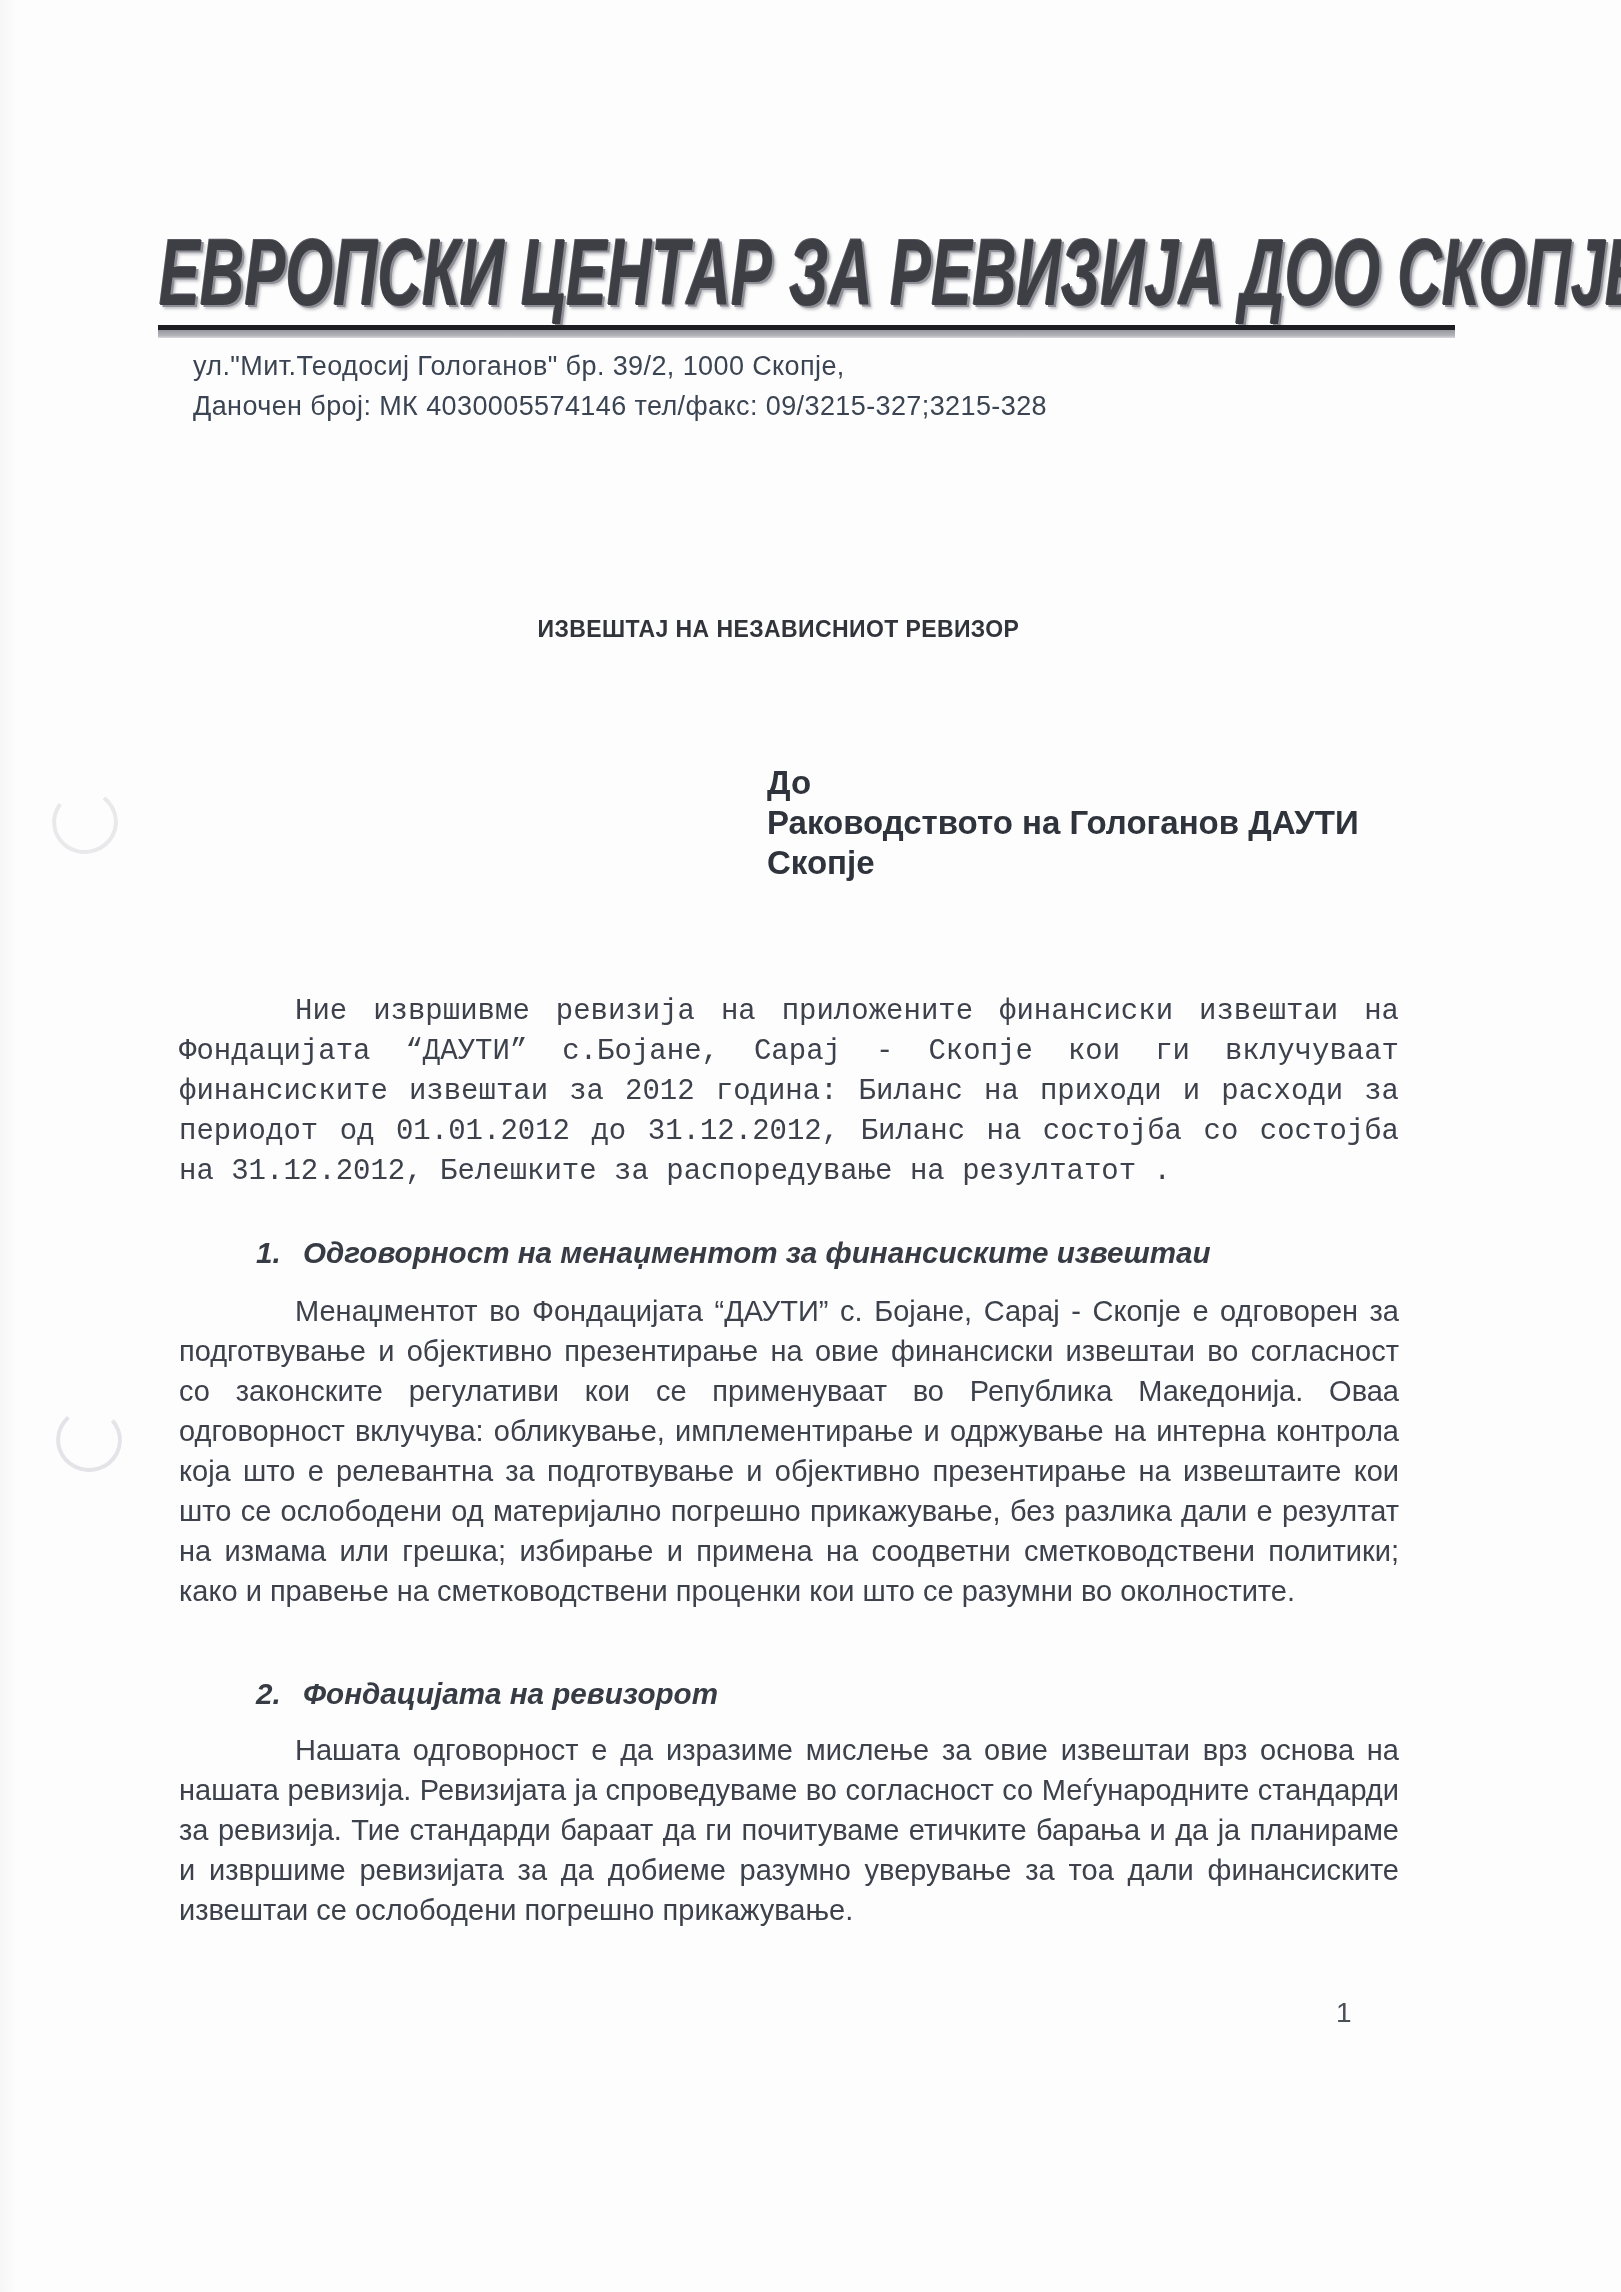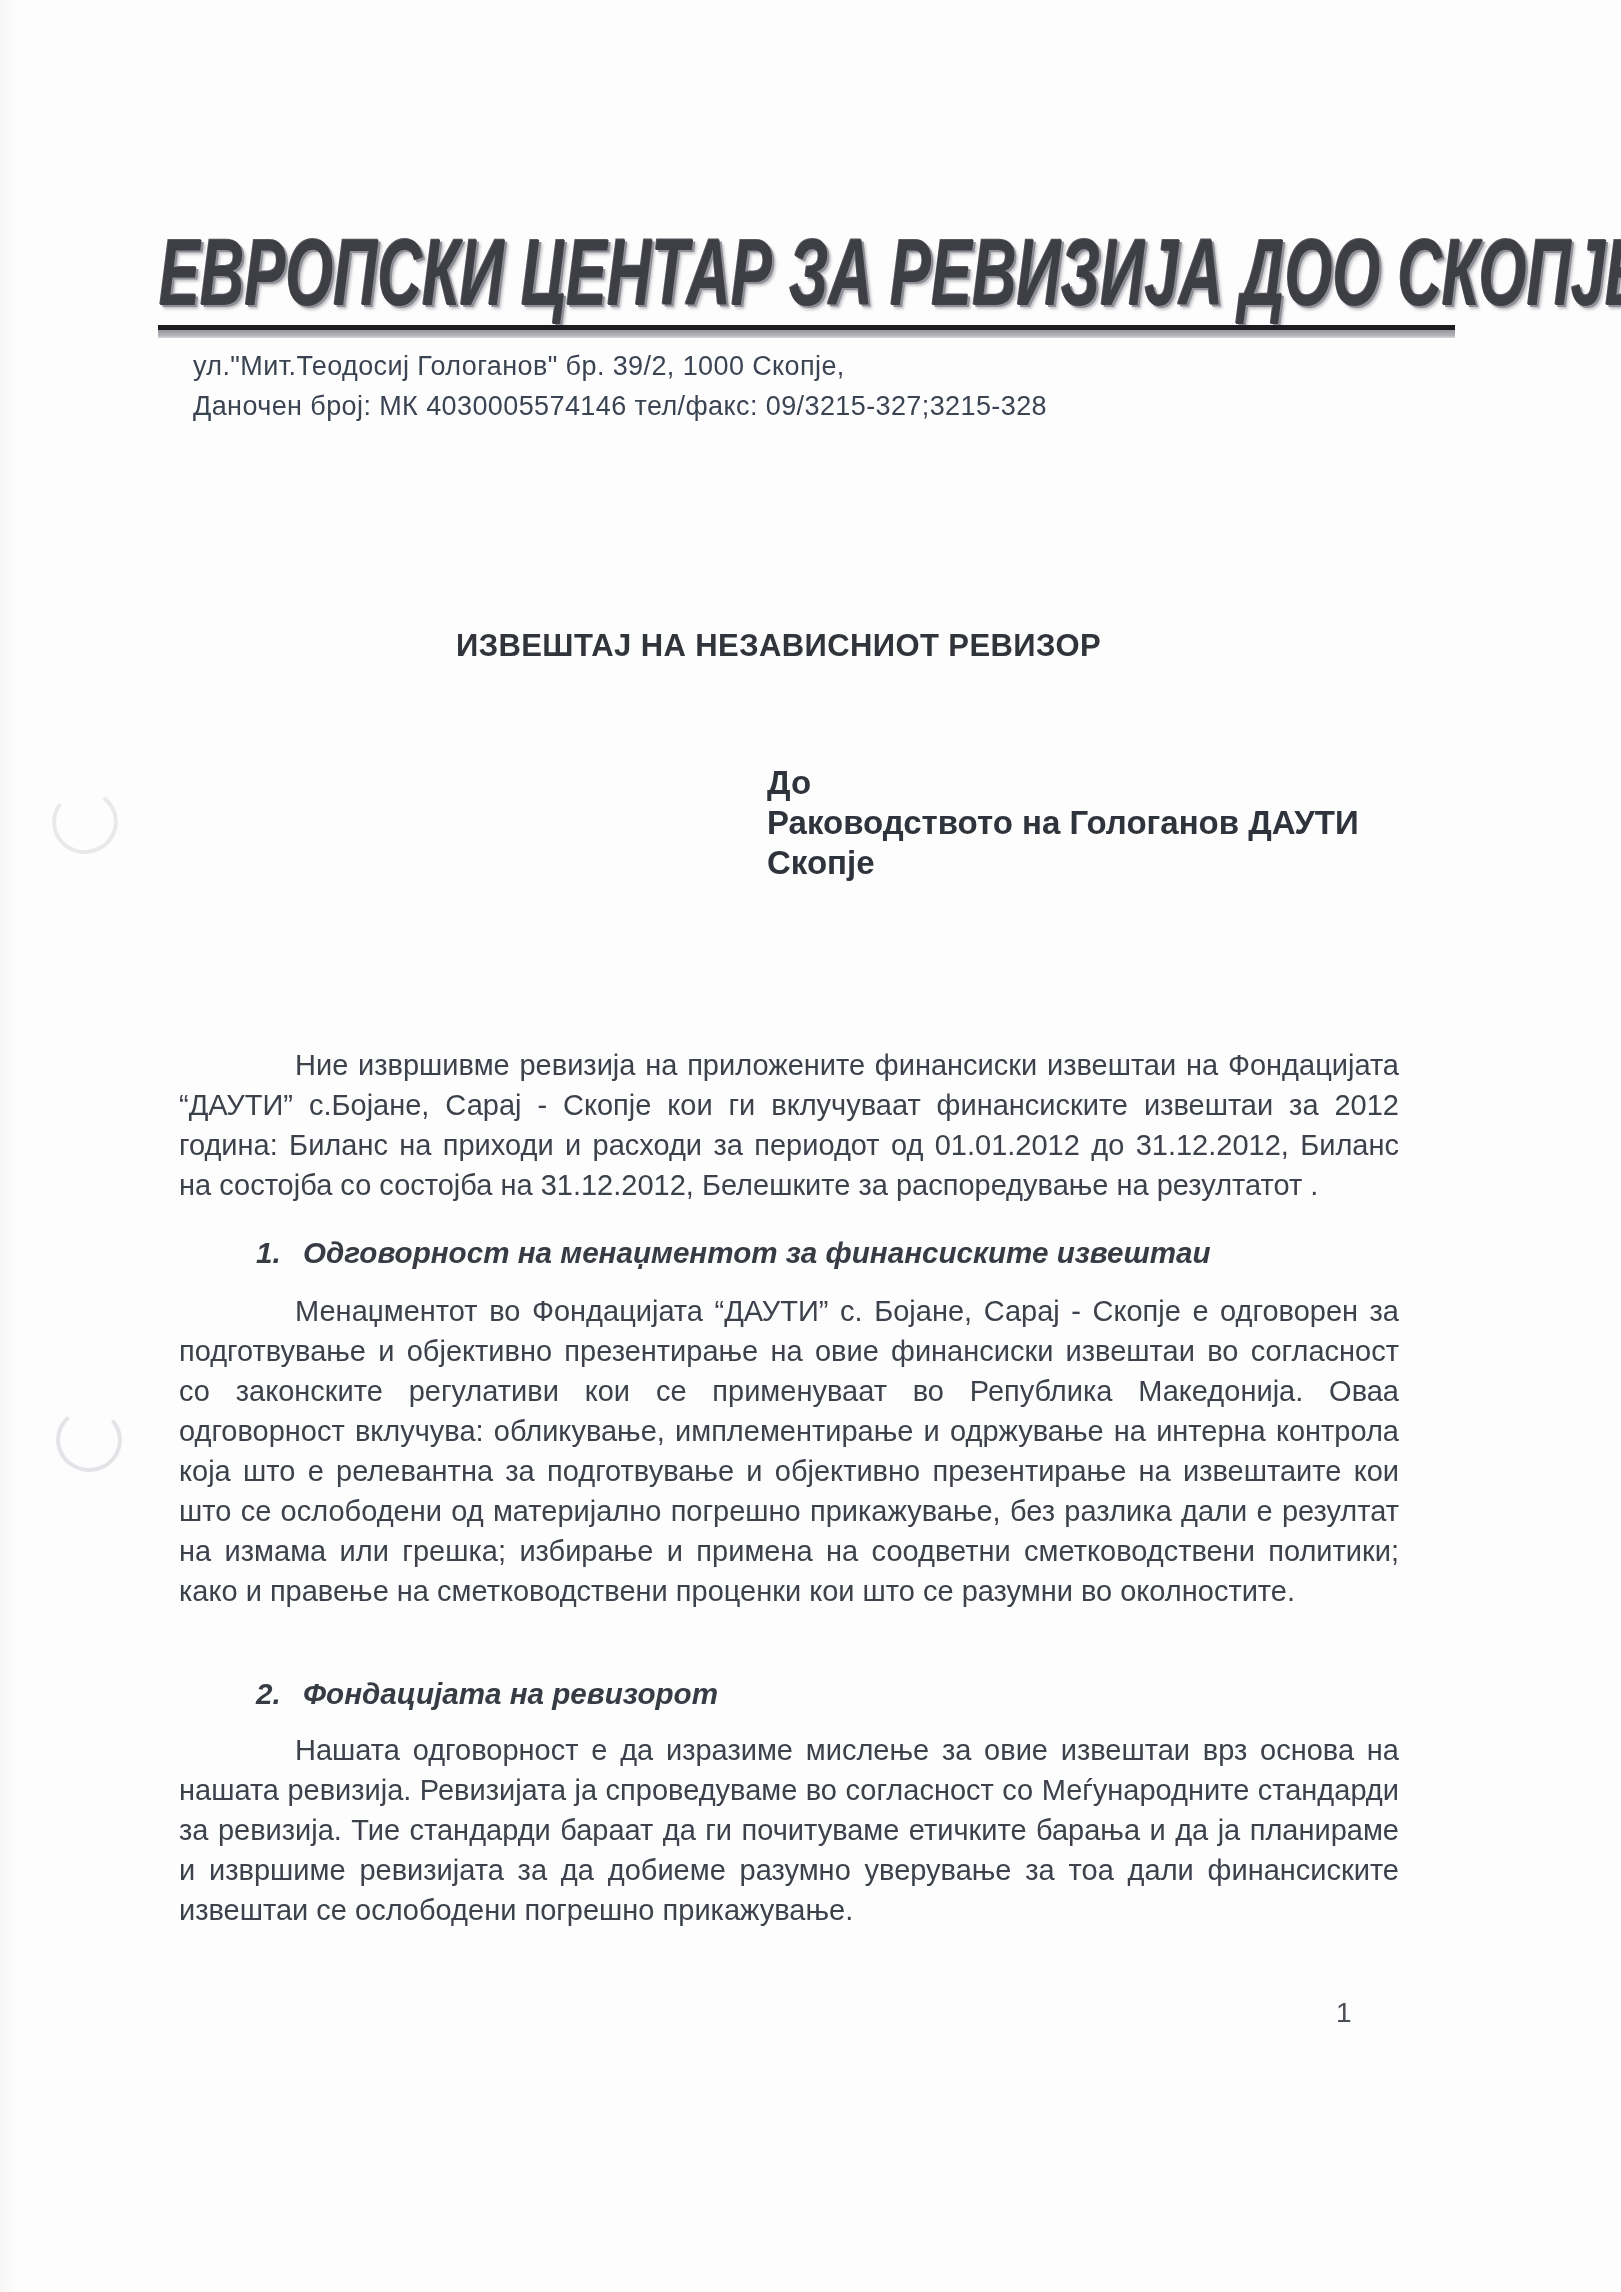--- a/index.html
+++ b/index.html
@@ -66,25 +66,24 @@
   .address div { white-space: nowrap; }
 
   .doc-title {
     position: absolute;
     left: 0;
     top: 616px;
     width: 1621px;
     box-sizing: border-box;
     padding-right: 64px;
     text-align: center;
-    font-size: 31px;
+    font-size: 23px;
     font-weight: bold;
     letter-spacing: 0.4px;
     color: #31343b;
-    margin-top: 12px;
   }
 
   .recipient {
     position: absolute;
     left: 767px;
     top: 763px;
     font-size: 33px;
     font-weight: bold;
     line-height: 40px;
     color: #2f333b;
@@ -93,21 +92,21 @@
   .para {
     position: absolute;
     left: 179px;
     width: 1220px;
     font-size: 29px;
     line-height: 40px;
     text-align: justify;
     text-indent: 116px;
     color: #3c414b;
   }
-  .para-intro { top: 1045px; }
+  .para-intro { top: 992px; font-family: Liberation Mono, monospace; }
 
   .section-heading {
     position: absolute;
     left: 256px;
     display: flex;
     font-size: 29.6px;
     font-weight: bold;
     font-style: italic;
     color: #373b44;
     white-space: nowrap;

